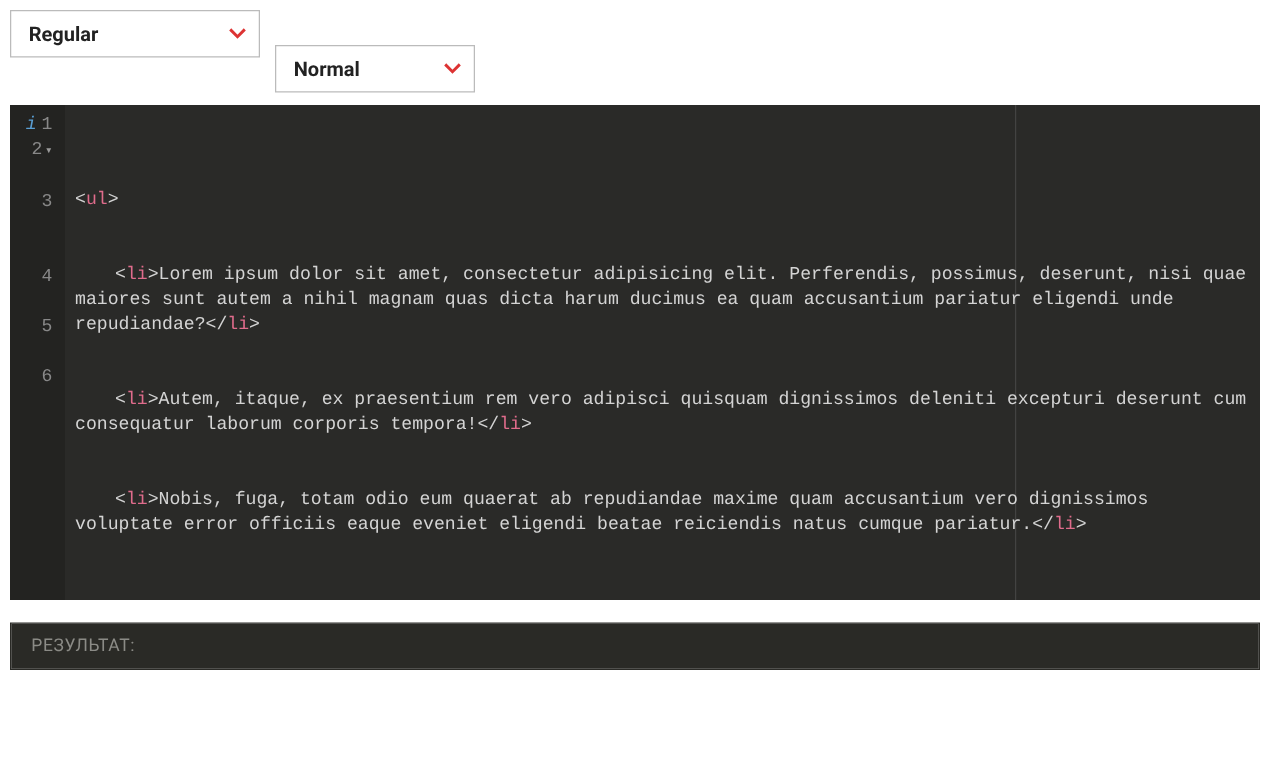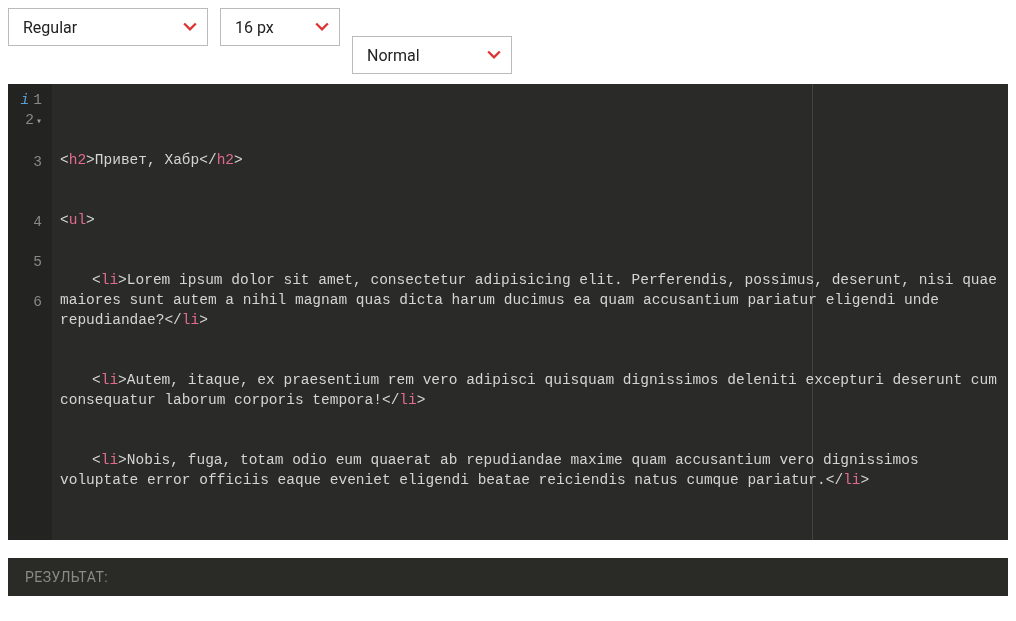--- a/index.html
+++ b/index.html
@@ -17,21 +17,21 @@
   .select {
     display: flex;
     align-items: center;
     justify-content: space-between;
     border: 1px solid #bbb;
     background: #fff;
     height: 38px;
     padding: 0 10px 0 14px;
     cursor: pointer;
     font-size: 16px;
-    font-weight: 400;
+    font-weight: 700;
     color: #222;
   }
   .select.weight { width: 200px; }
   .select.size   { width: 120px; }
   .select.style  { width: 160px; margin-top: 28px; }
   .chev {
     width: 14px;
     height: 14px;
     display: inline-block;
   }
@@ -104,28 +104,20 @@
 
 <div class="toolbar">
   <div class="select weight">
     <span>Regular</span>
     <span class="chev">
       <svg viewBox="0 0 12 12">
           <path d="M1 3 L6 8 L11 3" fill="none" stroke="#d33" stroke-width="2"></path>
         </svg>
     </span>
   </div>
-  <div class="select size">
-    <span>16 px</span>
-    <span class="chev">
-      <svg viewBox="0 0 12 12">
-          <path d="M1 3 L6 8 L11 3" fill="none" stroke="#d33" stroke-width="2"></path>
-        </svg>
-    </span>
-  </div>
   <div class="select style">
     <span>Normal</span>
     <span class="chev">
       <svg viewBox="0 0 12 12">
           <path d="M1 3 L6 8 L11 3" fill="none" stroke="#d33" stroke-width="2"></path>
         </svg>
     </span>
   </div>
 </div>
 
@@ -133,21 +125,20 @@
   <div class="gutter">
     <span class="ln info">1</span>
     <span class="ln fold">2</span>
     <span class="ln" style="margin-top:20px">3</span>
     <span class="ln" style="margin-top:40px">4</span>
     <span class="ln" style="margin-top:20px">5</span>
     <span class="ln" style="margin-top:20px">6</span>
   </div>
   <div class="code">
     <div class="ruler"></div>
-    <span class="line"><span class="p-ang">&lt;</span><span class="p-tag">h2</span><span class="p-ang">&gt;</span><span class="p-txt">Привет, Хабр</span><span class="p-ang">&lt;/</span><span class="p-tag">h2</span><span class="p-ang">&gt;</span></span>
     <span class="line"><span class="p-ang">&lt;</span><span class="p-tag">ul</span><span class="p-ang">&gt;</span></span>
     <span class="line"><span class="indent1"></span><span class="p-ang">&lt;</span><span class="p-tag">li</span><span class="p-ang">&gt;</span><span class="p-txt">Lorem ipsum dolor sit amet, consectetur adipisicing elit. Perferendis, possimus, deserunt, nisi quae maiores sunt autem a nihil magnam quas dicta harum ducimus ea quam accusantium pariatur eligendi unde repudiandae?</span><span class="p-ang">&lt;/</span><span class="p-tag">li</span><span class="p-ang">&gt;</span></span>
     <span class="line"><span class="indent1"></span><span class="p-ang">&lt;</span><span class="p-tag">li</span><span class="p-ang">&gt;</span><span class="p-txt">Autem, itaque, ex praesentium rem vero adipisci quisquam dignissimos deleniti excepturi deserunt cum consequatur laborum corporis tempora!</span><span class="p-ang">&lt;/</span><span class="p-tag">li</span><span class="p-ang">&gt;</span></span>
     <span class="line"><span class="indent1"></span><span class="p-ang">&lt;</span><span class="p-tag">li</span><span class="p-ang">&gt;</span><span class="p-txt">Nobis, fuga, totam odio eum quaerat ab repudiandae maxime quam accusantium vero dignissimos voluptate error officiis eaque eveniet eligendi beatae reiciendis natus cumque pariatur.</span><span class="p-ang">&lt;/</span><span class="p-tag">li</span><span class="p-ang">&gt;</span></span>
   </div>
 </div>
 
 <div class="result-wrap">
   <div class="result-head">
     <span>РЕЗУЛЬТАТ:</span>

